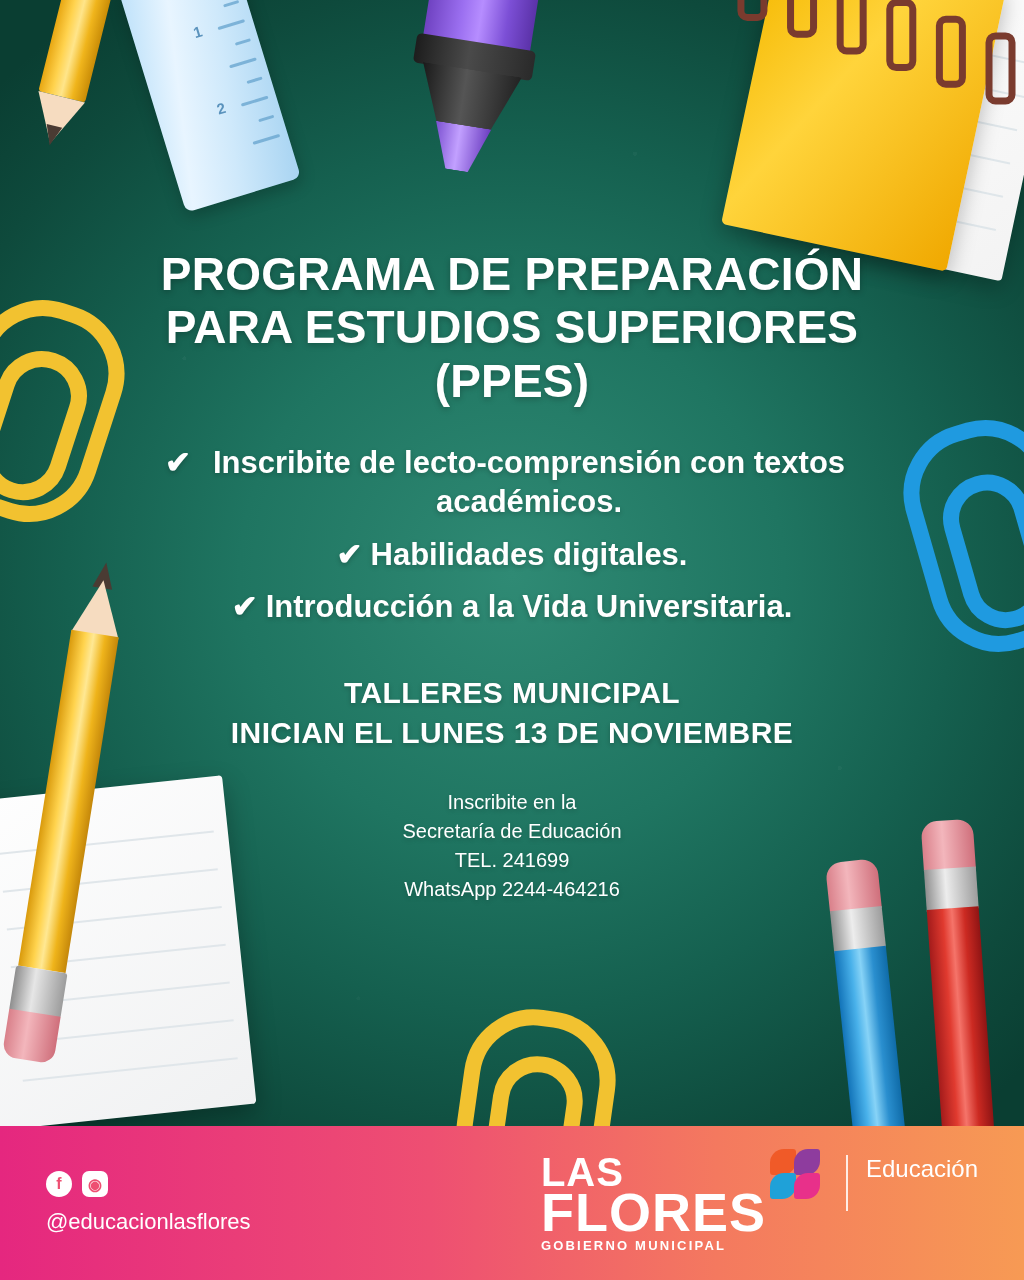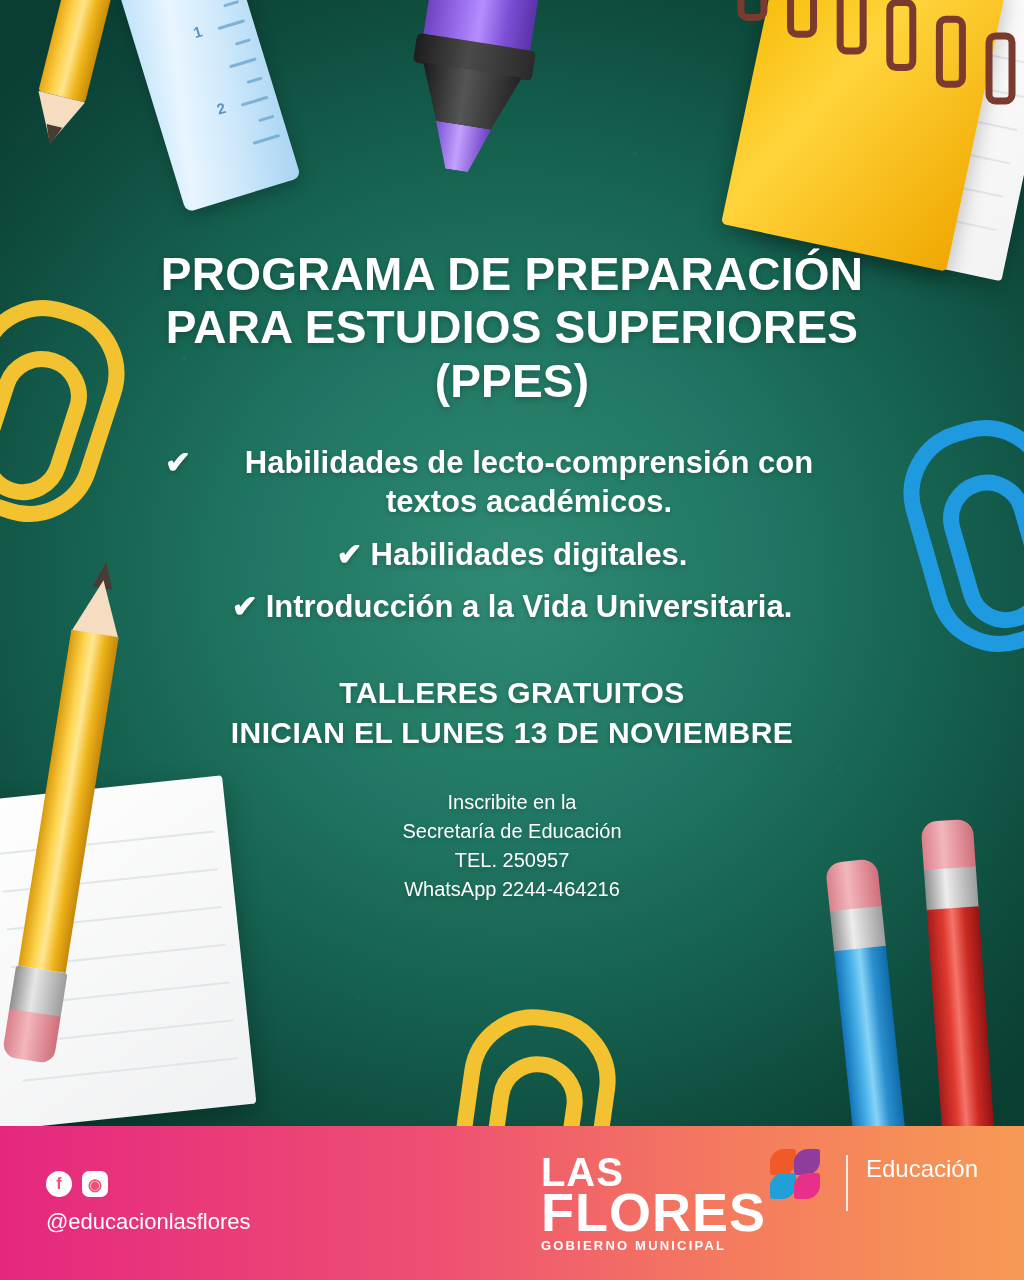--- a/index.html
+++ b/index.html
@@ -310,39 +310,39 @@
 
   <div class="content">
     <h1 class="title">
       <span>PROGRAMA DE PREPARACIÓN</span><br>
       <span>PARA ESTUDIOS SUPERIORES</span><br>
       <span>(PPES)</span>
     </h1>
 
     <ul class="bullets">
       <li class="two-line">
-        <span class="check">✔</span><span class="txt">Habilidades de lecto-comprensión con textos académicos.</span>
+        <span class="check">✔</span><span class="txt">Inscribite de lecto-comprensión con textos académicos.</span>
       </li>
       <li>
         <span class="check">✔</span><span class="txt">Habilidades digitales.</span>
       </li>
       <li>
         <span class="check">✔</span><span class="txt">Introducción a la Vida Universitaria.</span>
       </li>
     </ul>
 
     <div class="highlight">
-      <span>TALLERES GRATUITOS</span><br>
+      <span>TALLERES MUNICIPAL</span><br>
       <span>INICIAN EL LUNES 13 DE NOVIEMBRE</span>
     </div>
 
     <div class="contact">
       <span>Inscribite en la</span><br>
       <span>Secretaría de Educación</span><br>
-      <span>TEL. 250957</span><br>
+      <span>TEL. 241699</span><br>
       <span>WhatsApp 2244-464216</span>
     </div>
   </div>
 
   <div class="footer">
     <div class="social">
       <div class="social-icons">
         <div class="si fb">f</div>
         <div class="si ig">◉</div>
       </div>

